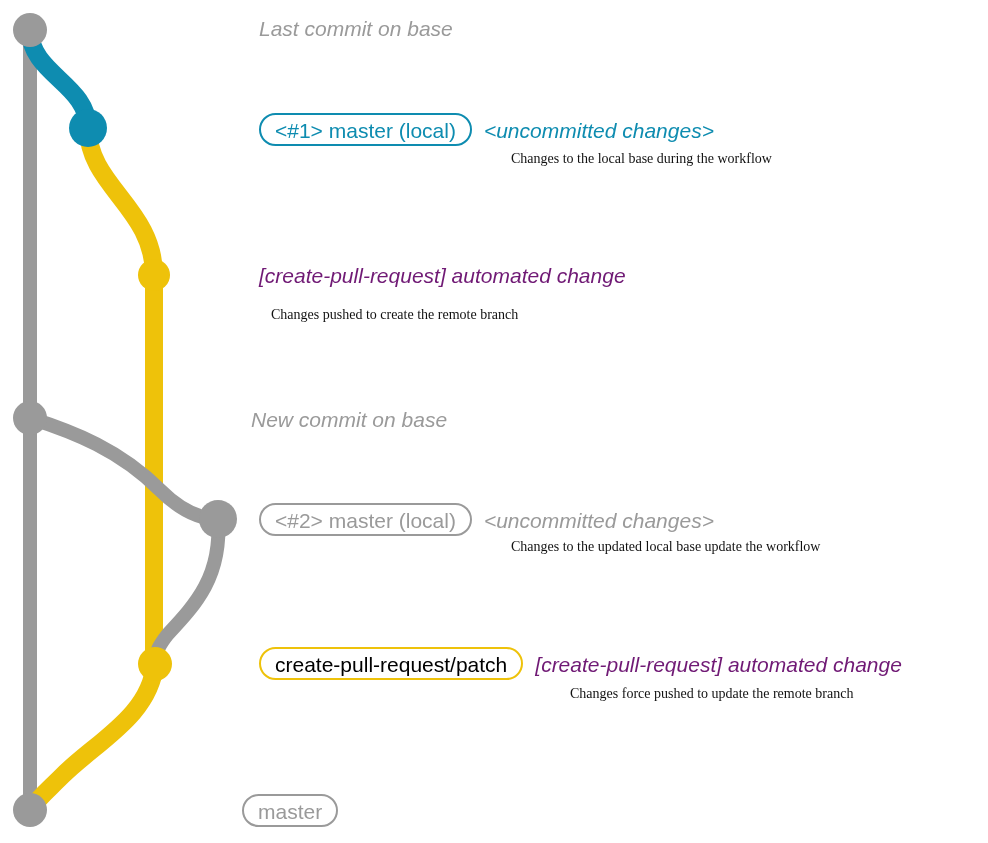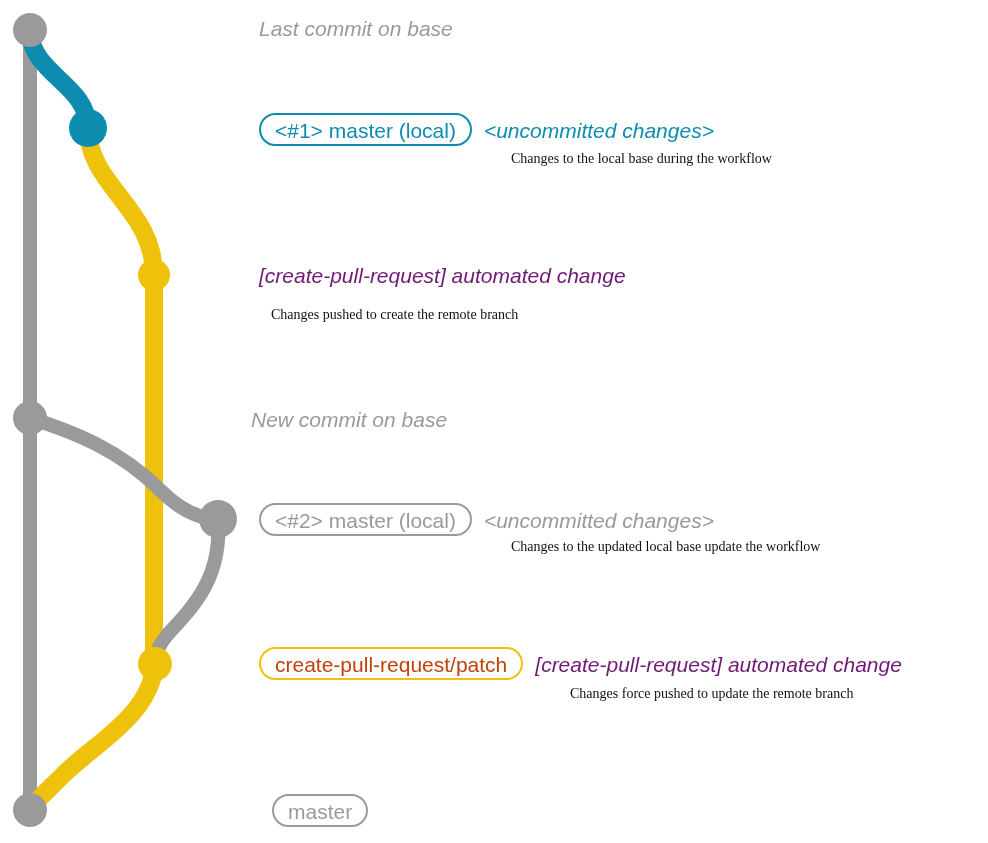--- a/index.html
+++ b/index.html
@@ -38,21 +38,21 @@
     border-radius: 18px;
     padding: 5px 14px 3px 14px;
     font-size: 21px;
     line-height: 1;
     color: #999999;
     background: transparent;
     font-family: "Liberation Sans", sans-serif;
   }
   .badge.teal  { border-color: #0e8cb0; color: #0e8cb0; }
   .badge.gray  { border-color: #9a9a9a; color: #9a9a9a; }
-  .badge.yellow{ border-color: #eec20a; color: #c2410c; }
+  .badge.yellow{ border-color: #eec20a; color: #000000; }
   .subject {
     font-size: 21px;
     line-height: 1;
     font-family: "Liberation Sans", sans-serif;
     font-style: italic;
   }
   .subject.gray   { color: #9a9a9a; }
   .subject.teal   { color: #0e8cb0; }
   .subject.yellow { color: #701a75; }
   .note {
@@ -120,18 +120,18 @@
   </div>
   <div class="note" style="left:511px; top:540px;">Changes to the updated local base update the workflow</div>
 
   <div class="row" style="left:259px; top:647px;">
     <span class="badge yellow">create-pull-request/patch</span>
     <span class="badge-gap"></span>
     <span class="subject yellow">[create-pull-request] automated change</span>
   </div>
   <div class="note" style="left:570px; top:687px;">Changes force pushed to update the remote branch</div>
 
-  <div class="row" style="left:272px; top:794px;">
+  <div class="row" style="left:242px; top:794px;">
     <span class="badge gray">master</span>
     <span class="badge-gap"></span>
   </div>
 
 </div>
 
 </body></html>

